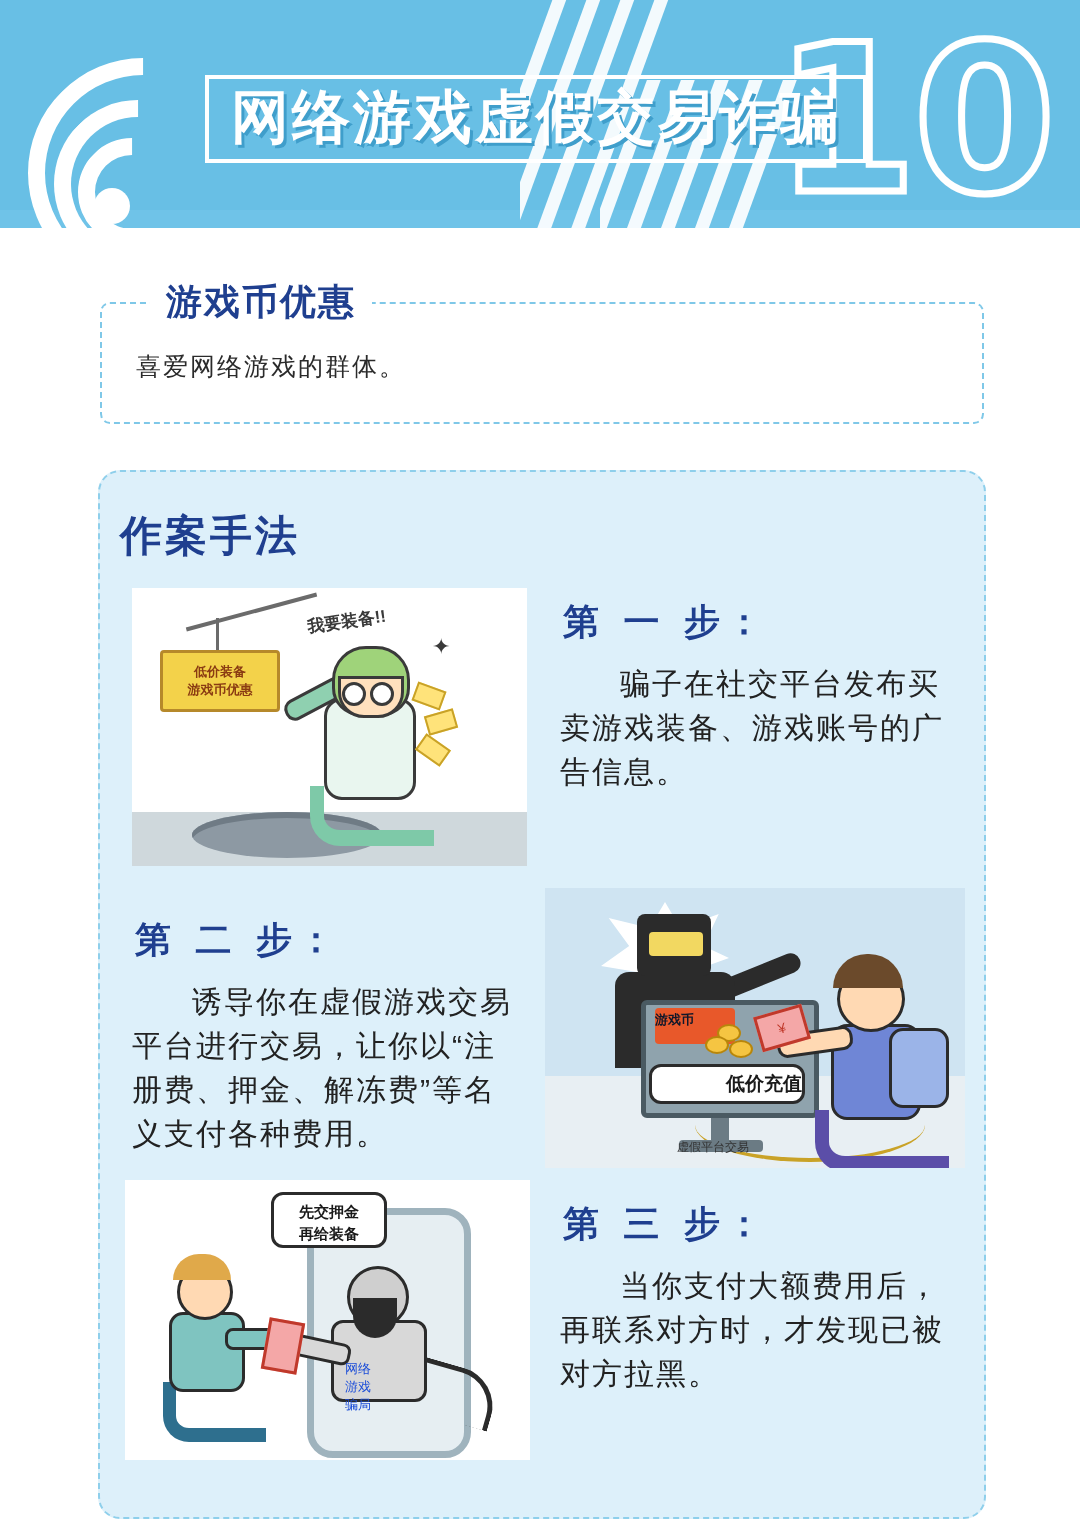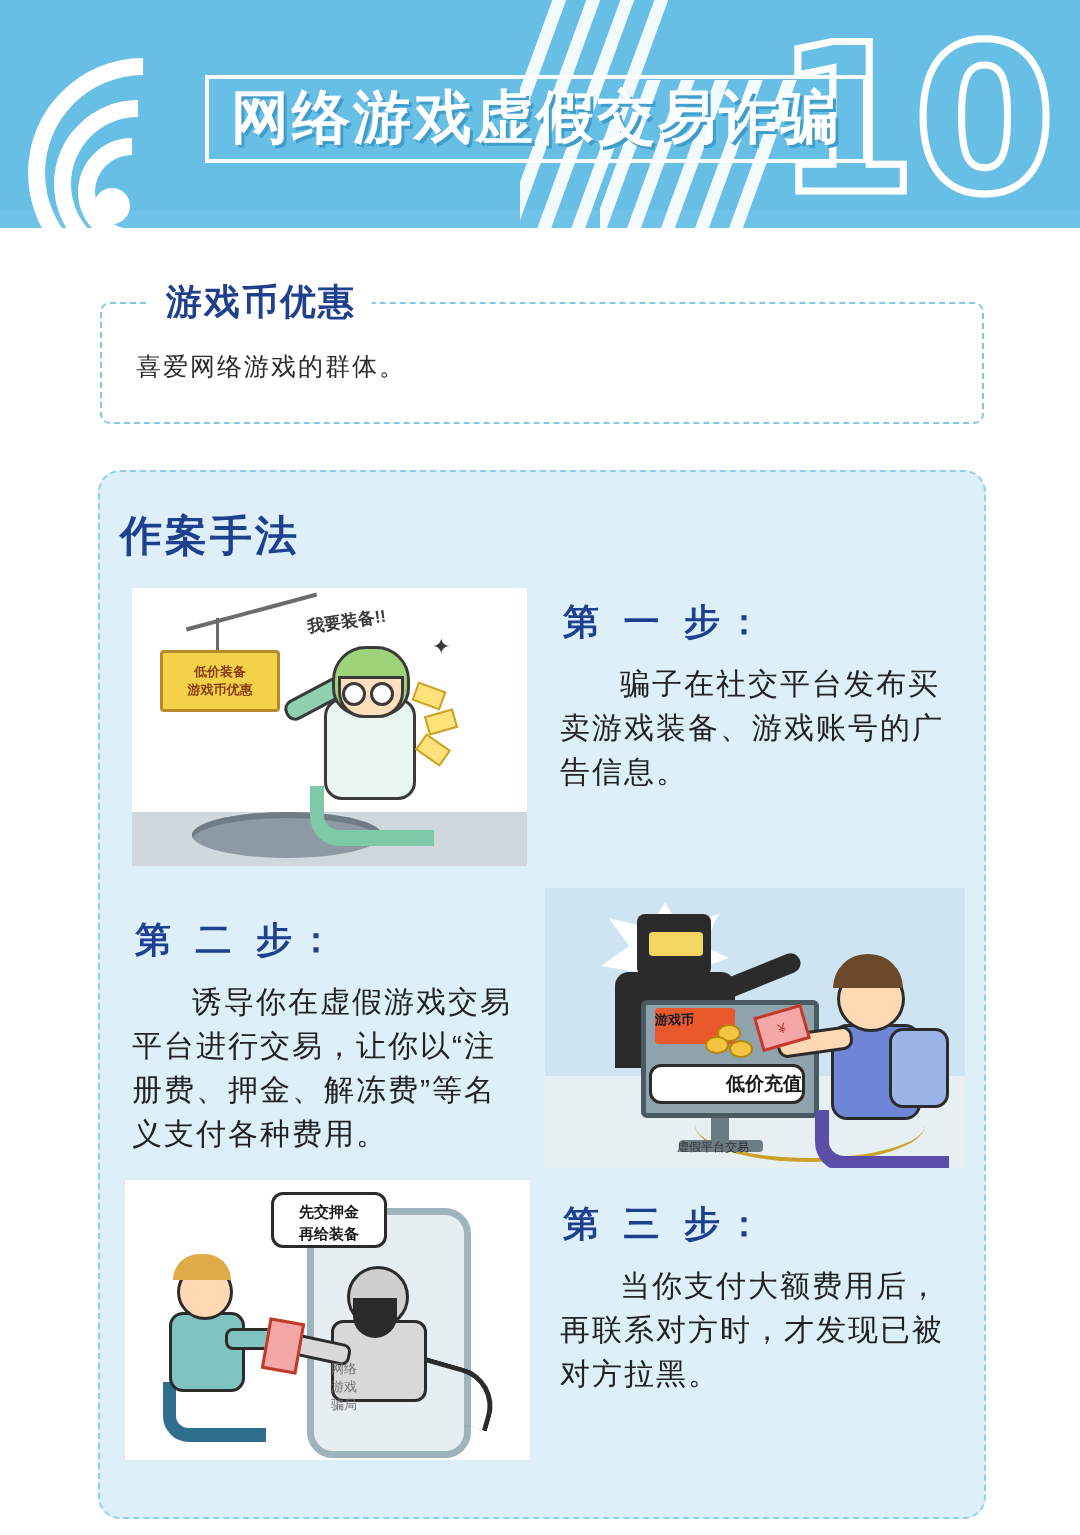--- a/index.html
+++ b/index.html
@@ -378,21 +378,21 @@
     position: absolute; left: 206px; top: 140px; width: 90px; height: 76px;
     background: #d8d8d8; border: 3px solid #2b2b2b; border-radius: 12px;
   }
   .i3-villain-arm {
     position: absolute; left: 158px; top: 158px; width: 62px; height: 16px;
     background: #d8d8d8; border: 3px solid #2b2b2b; border-radius: 8px;
     transform: rotate(12deg);
   }
   .i3-sign {
     position: absolute; left: 206px; top: 180px; width: 54px; height: 70px;
-    color: #737373; font-size: 13px; line-height: 18px; text-align: left;
+    color: #1d4ed8; font-size: 13px; line-height: 18px; text-align: center;
   }
   .i3-tail {
     position: absolute; left: 286px; top: 186px; width: 80px; height: 50px;
     border-top: 5px solid #2b2b2b; border-right: 5px solid #2b2b2b;
     border-radius: 0 40px 0 0; transform: rotate(16deg);
   }
   .i3-man-head {
     position: absolute; left: 52px; top: 84px; width: 50px; height: 50px;
     background: #ffd9b3; border: 3px solid #2b2b2b; border-radius: 50%;
   }

